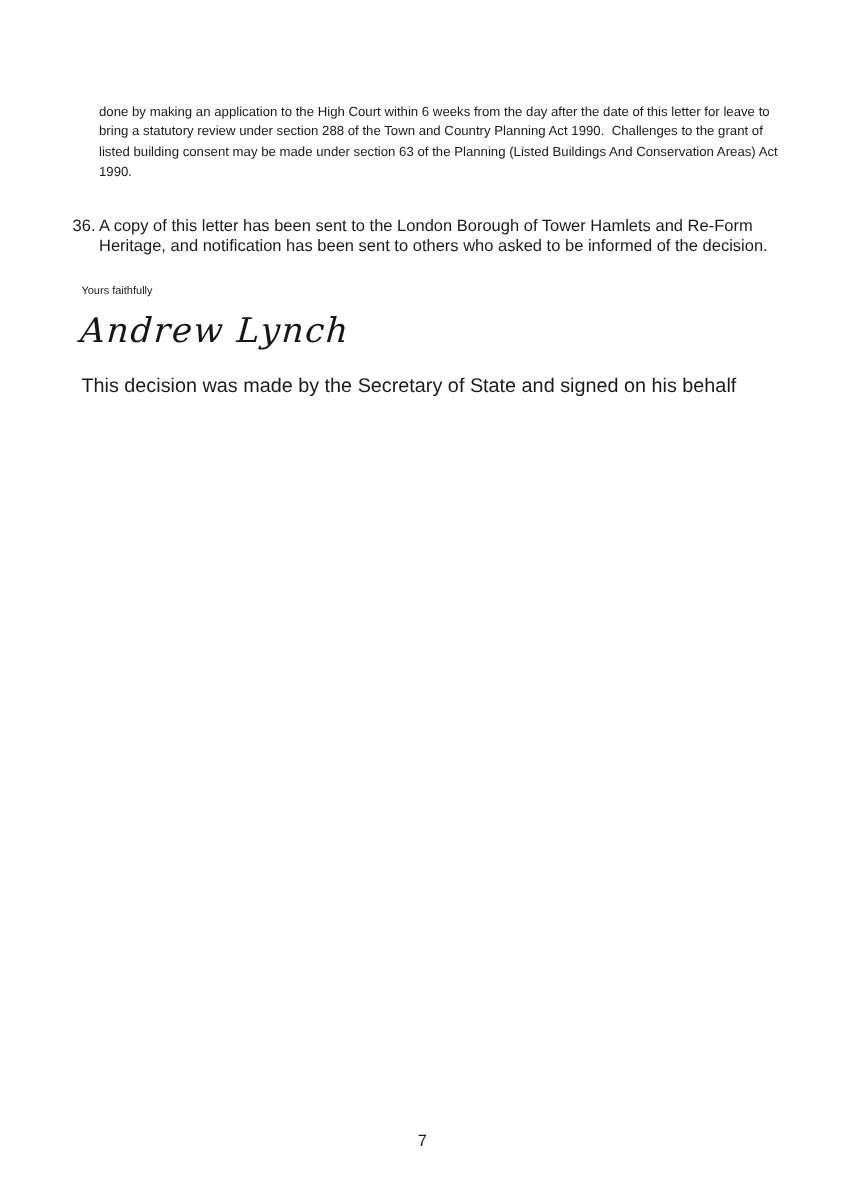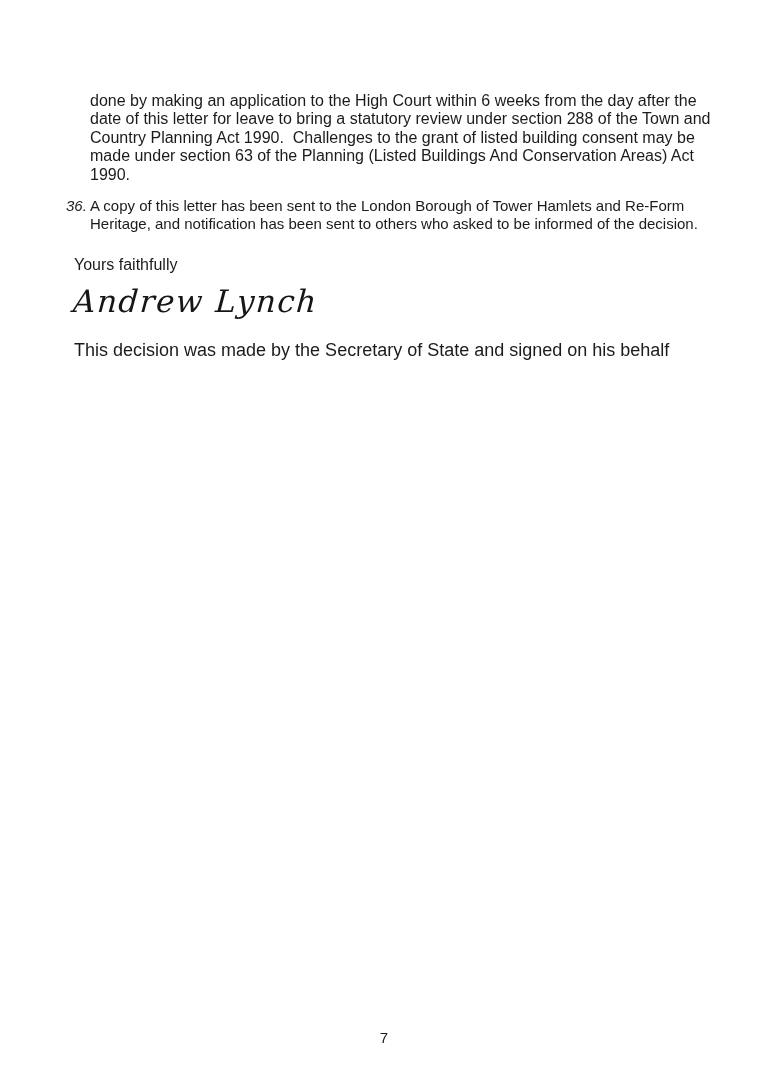--- a/index.html
+++ b/index.html
@@ -19,45 +19,44 @@
     position: absolute;
     inset: 0;
     background: #ffffff;
   }
   p { margin: 0; }
   .para-cont {
     position: absolute;
     left: 90px;
     top: 92px;
     width: 622px;
-    font-size: 16px;
+    font-size: 12px;
     line-height: 18.4px;
     text-align: left;
   }
   .numbered {
     position: absolute;
     left: 66px;
     top: 197px;
     width: 646px;
     display: flex;
     font-size: 15px;
     line-height: 18.4px;
   }
   .num {
     flex: 0 0 24px;
-    font-style: italic;
   }
   .numtext {
     flex: 1;
   }
   .closing {
     position: absolute;
     left: 74px;
     top: 256px;
-    font-size: 16px;
+    font-size: 10px;
     line-height: 18.4px;
   }
   .signature {
     position: absolute;
     left: 72px;
     top: 283px;
     font-family: "DejaVu Serif", serif;
     font-style: italic;
     font-size: 31px;
     letter-spacing: 1.5px;

